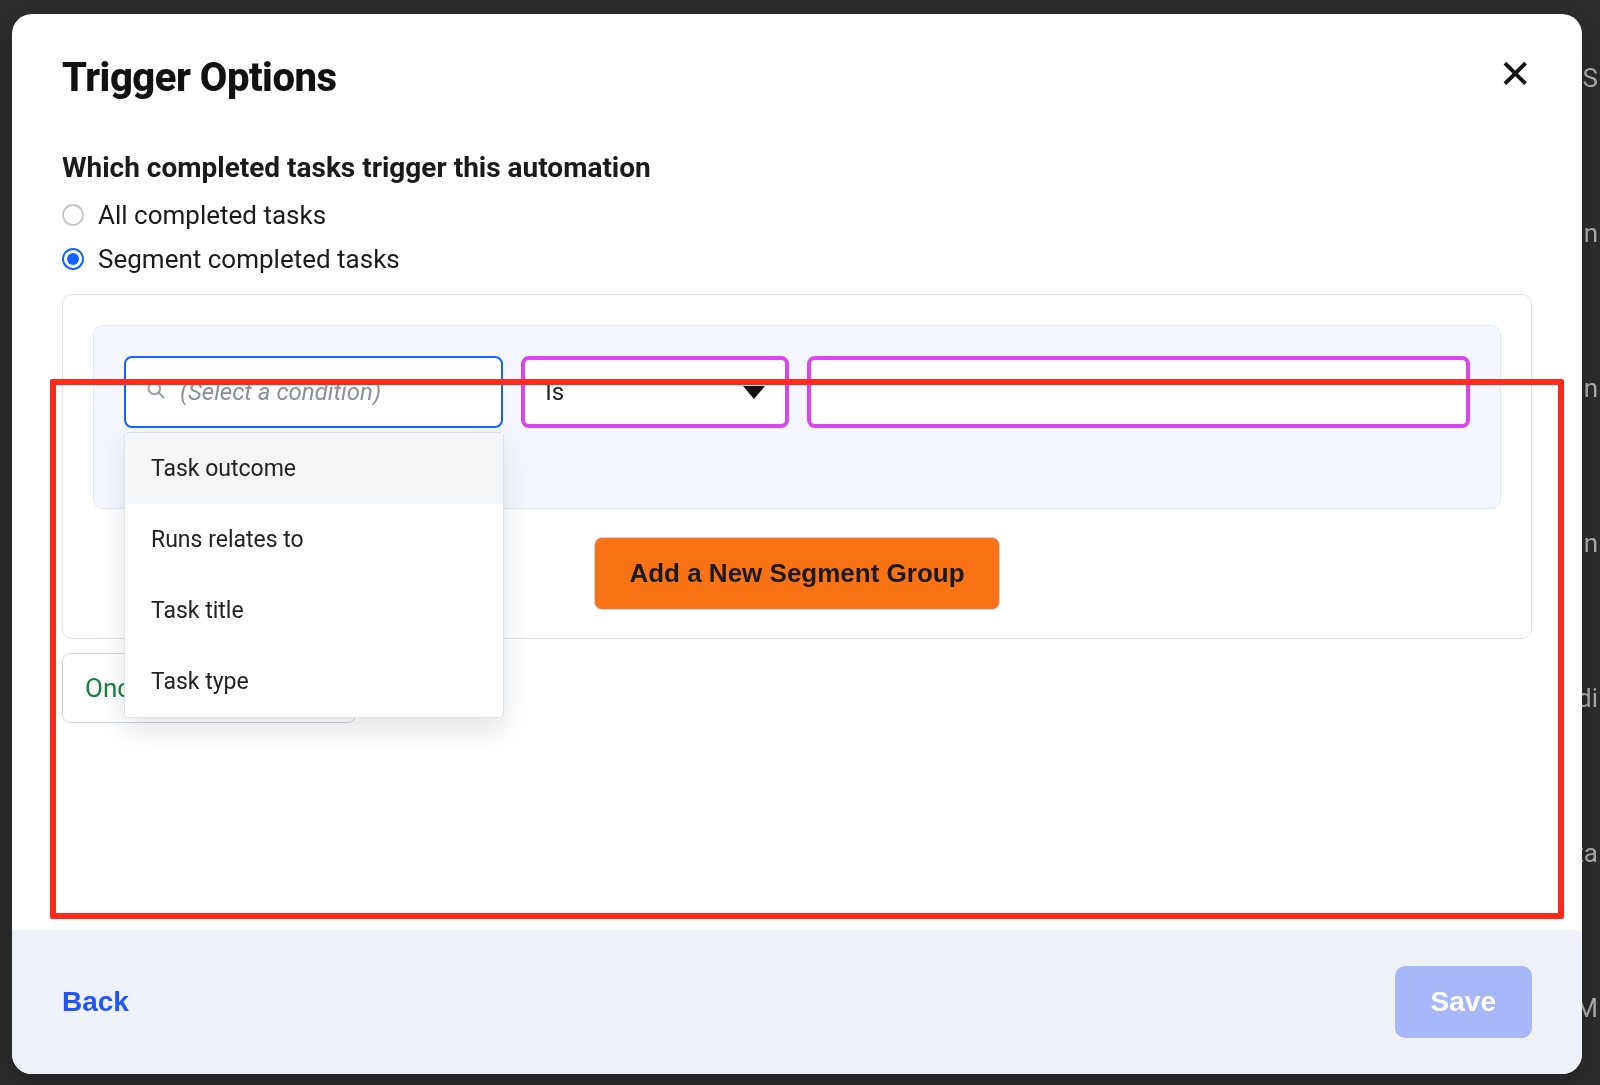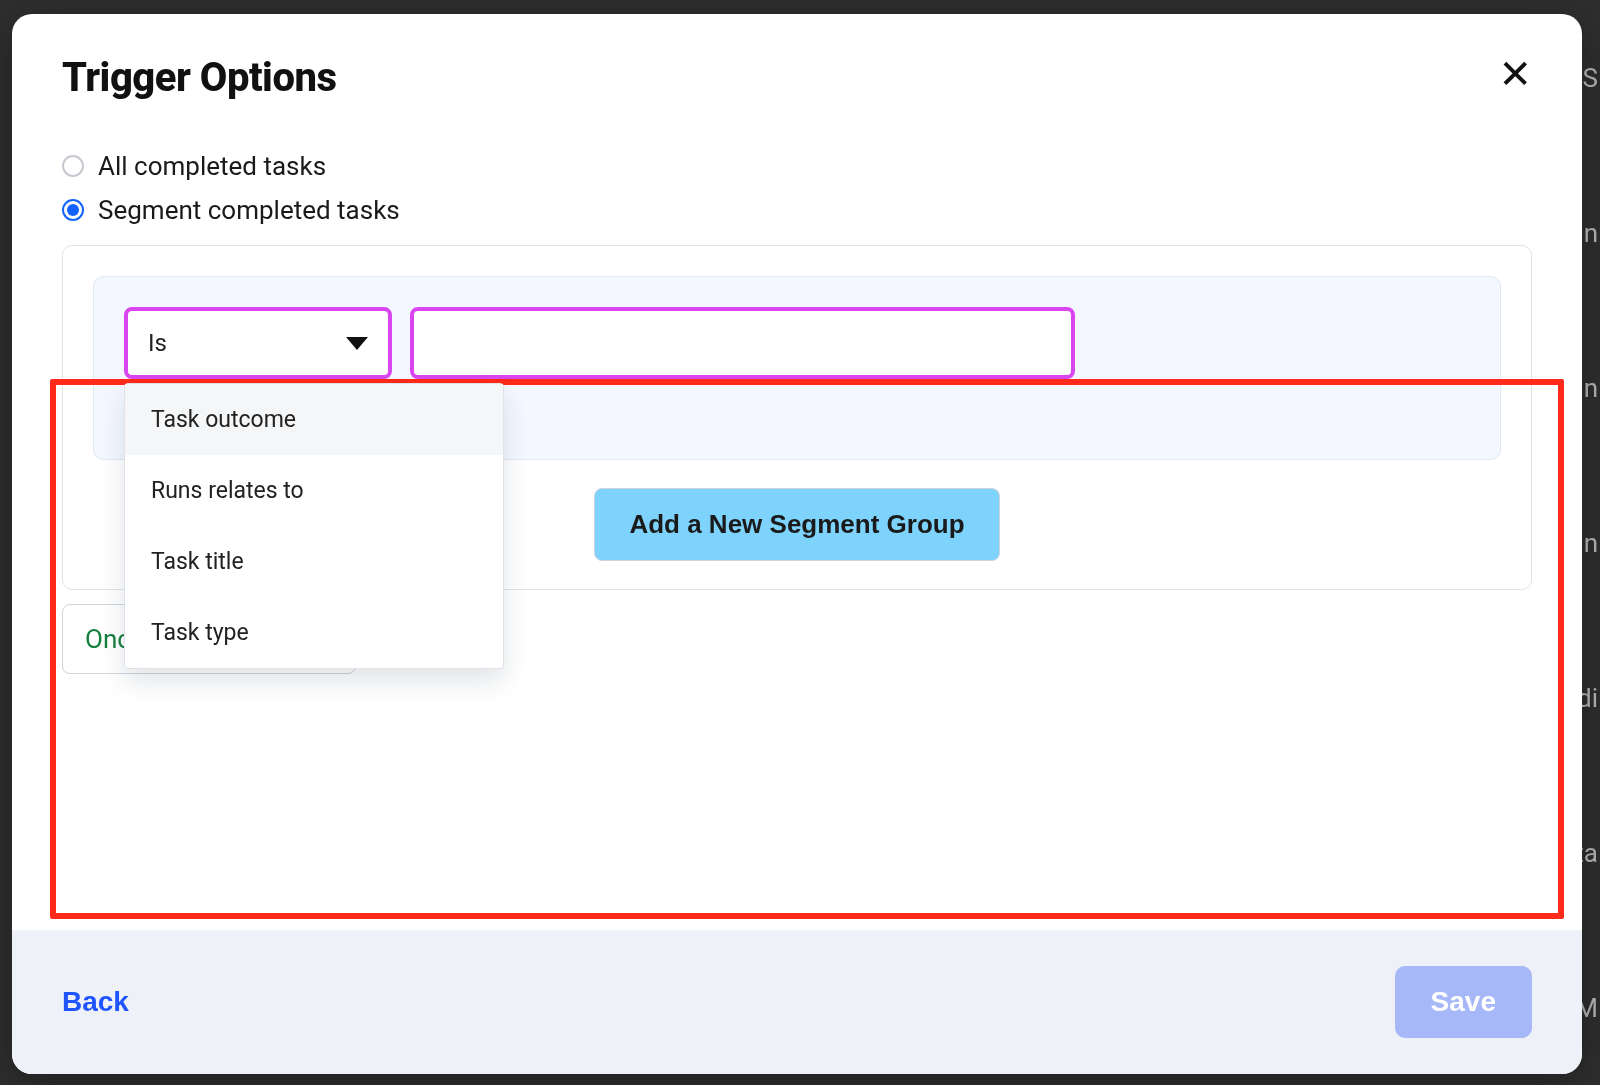--- a/index.html
+++ b/index.html
@@ -101,21 +101,21 @@
     box-shadow: 0 12px 26px rgba(20,30,60,.12);
     z-index: 5;
   }
   .dropdown-item {
     padding: 22px 26px; font-size: 23px; color: #222; cursor: pointer;
   }
   .dropdown-item:first-child { background: #f5f6f8; }
 
   .add-group-row { display: flex; justify-content: center; margin-top: 28px; }
   .add-group-btn {
-    border: 1px solid #cfd4dc; background: #7dd3fc; border-radius: 8px;
+    border: 1px solid #cfd4dc; background: #f97316; border-radius: 8px;
     padding: 20px 34px; font-size: 26px; font-weight: 600; color: #1a1a1a; cursor: pointer;
   }
 
   .runs-label { font-size: 28px; font-weight: 700; margin-top: 40px; color: #1a1a1a; }
   .runs-select {
     margin-top: 14px;
     width: 294px; height: 70px;
     border: 1px solid #cfd4dc; border-radius: 8px;
     display: flex; align-items: center; justify-content: space-between;
     padding: 0 22px; font-size: 26px; color: #15803d; background: #fff; cursor: pointer;
@@ -158,34 +158,44 @@
 
   <div class="modal-header">
     <h1 class="modal-title">Trigger Options</h1>
     <button class="close-btn">
       <span>✕</span>
     </button>
   </div>
 
   <div class="modal-body">
 
+    <div class="question">Which completed tasks trigger this automation</div>
 
     <div class="radio-row">
       <span class="radio"></span>
       <span class="radio-label">All completed tasks</span>
     </div>
 
     <div class="radio-row">
       <span class="radio selected"></span>
       <span class="radio-label">Segment completed tasks</span>
     </div>
 
     <div class="segment-container">
       <div class="segment-inner">
 
+        <div class="field condition">
+          <span class="search-icon">
+            <svg width="20" height="20" viewBox="0 0 24 24" fill="none" stroke="currentColor" stroke-width="2.5" stroke-linecap="round">
+                <circle cx="10" cy="10" r="7"></circle>
+                <line x1="21" y1="21" x2="15" y2="15"></line>
+              </svg>
+          </span>
+          <span class="placeholder">(Select a condition)</span>
+        </div>
 
         <div class="field operator">
           <span class="label">Is</span>
           <span class="caret"></span>
         </div>
 
         <div class="field value"></div>
 
         <div class="dropdown">
           <div class="dropdown-item">Task outcome</div>

